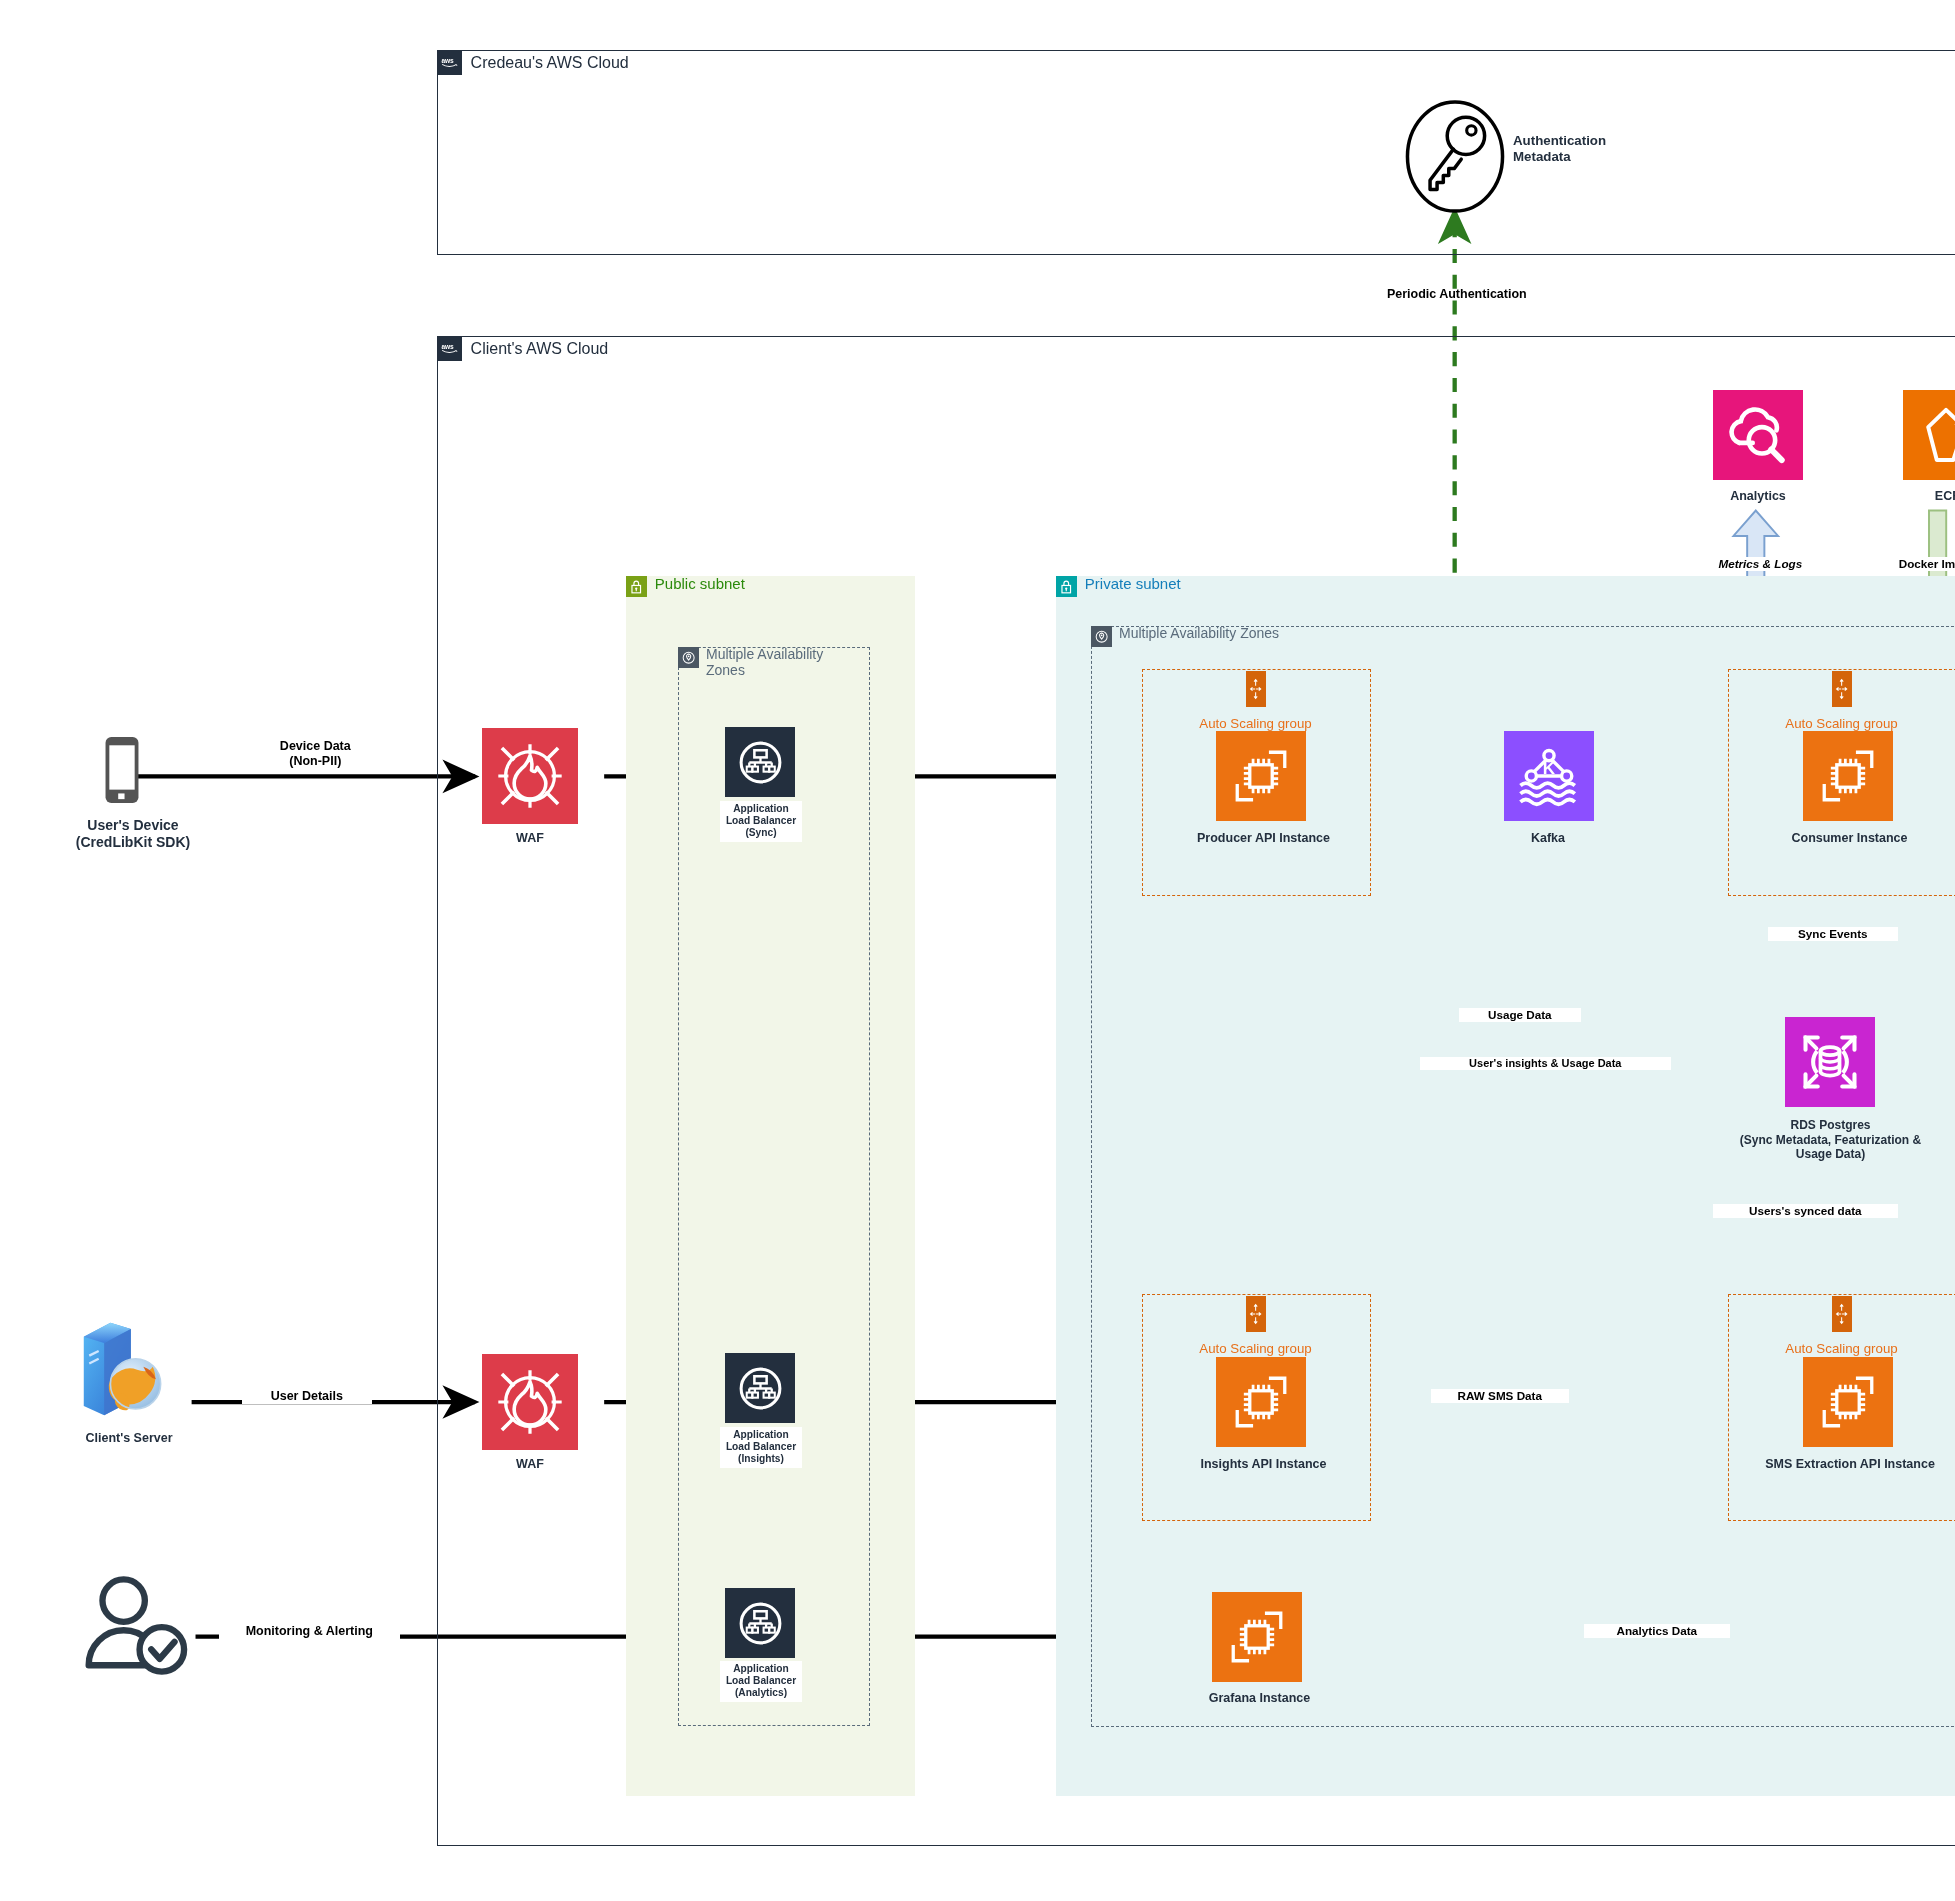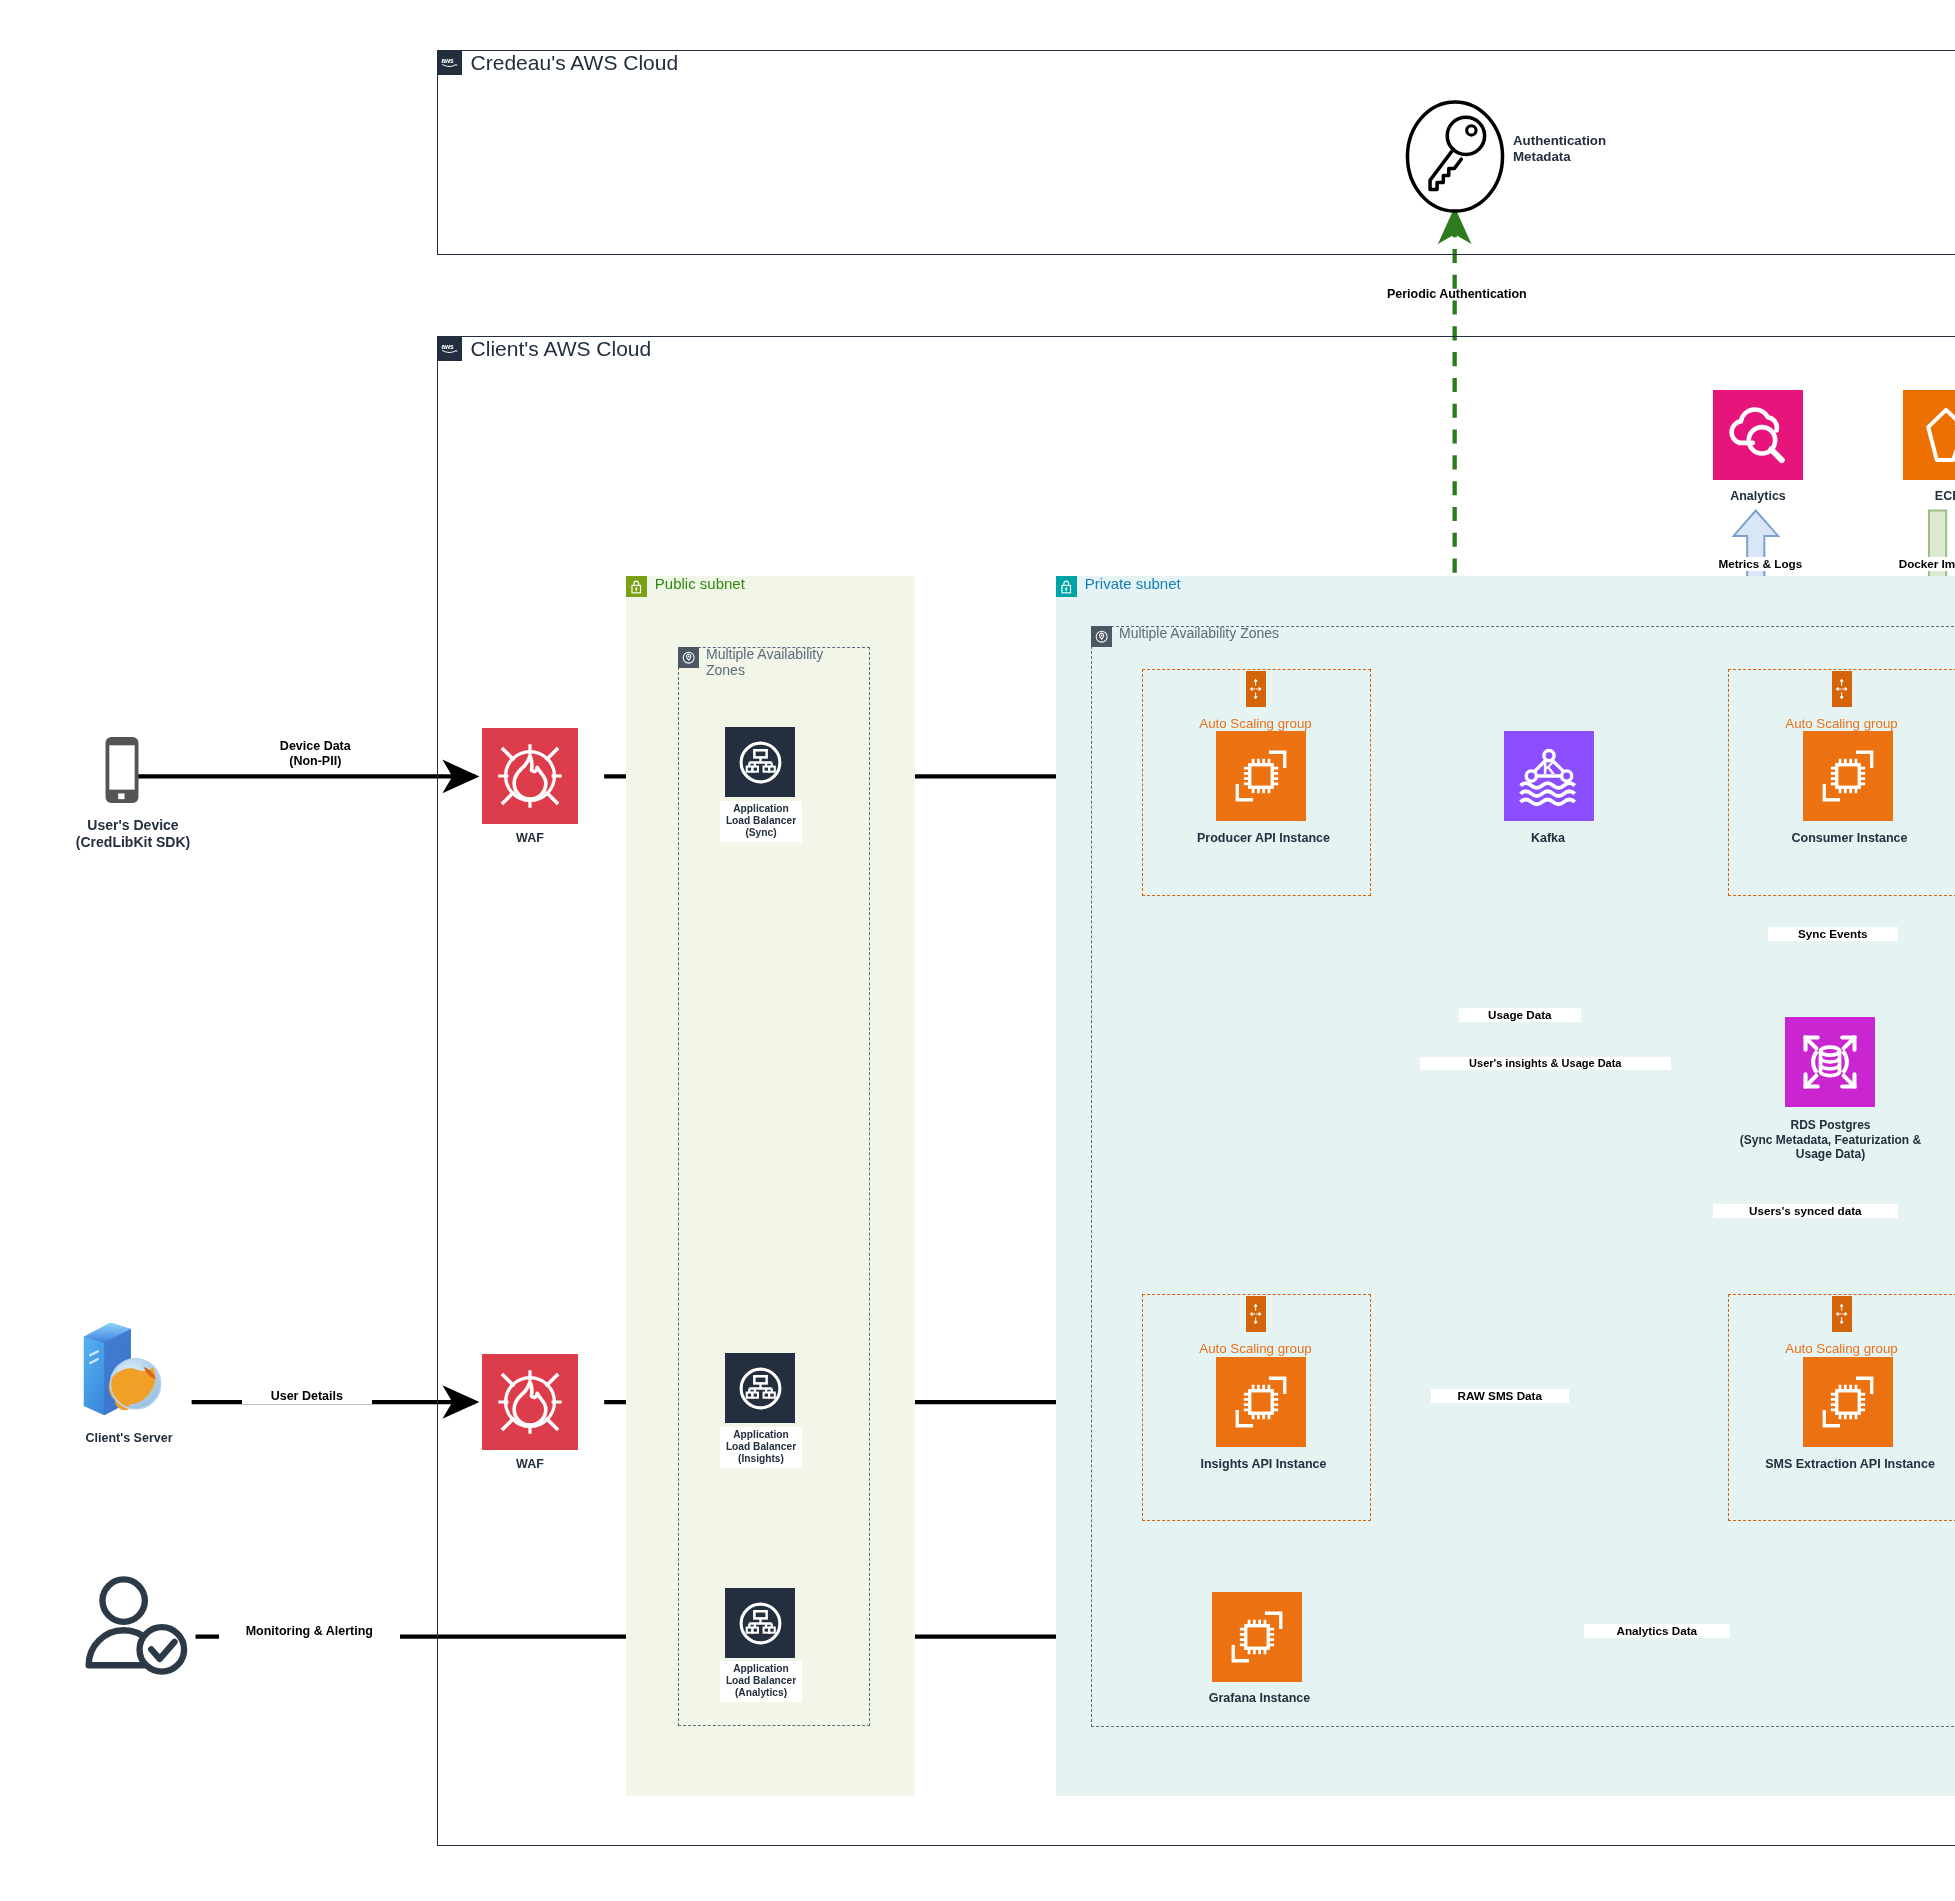--- a/index.html
+++ b/index.html
@@ -5,21 +5,21 @@
   html,body{margin:0;padding:0;background:#ffffff;}
   body{font-family:"Liberation Sans", sans-serif;}
   #root{position:relative;width:2514px;height:1902px;background:#fff;overflow:hidden;}
   .abs{position:absolute;}
   .lbl{position:absolute;color:#232f3e;font-weight:bold;text-align:center;line-height:1.22;white-space:pre-line;}
   .edge-lbl{position:absolute;color:#000;font-weight:bold;text-align:center;background:#fff;line-height:1.2;white-space:pre-line;padding:0 2.3px;}
   .edge-lbl.nobg{background:transparent;}
   .cloudbox{position:absolute;border:1.6px solid #232f3e;background:transparent;}
   .cloudhdr{position:absolute;display:flex;align-items:center;}
   .awsbadge{width:25px;height:25px;background:#232f3e;display:flex;align-items:center;justify-content:center;}
-  .cloudtitle{margin-left:8.6px;color:#232f3e;font-size:21px;}
+  .cloudtitle{margin-left:8.6px;color:#232f3e;font-size:16px;}
   .subnet{position:absolute;}
   .subnet-hdr{position:absolute;display:flex;align-items:flex-start;}
   .lockbadge{width:21px;height:21px;display:flex;align-items:center;justify-content:center;flex:0 0 auto;}
   .subnet-title{margin-left:7.8px;font-size:15px;line-height:1.1;}
   .maz{position:absolute;border:1.2px dashed #5a6b7b;}
   .maz-hdr{position:absolute;display:flex;align-items:flex-start;}
   .mazbadge{width:21px;height:21px;background:#4b5763;display:flex;align-items:center;justify-content:center;flex:0 0 auto;}
   .maz-title{margin-left:7px;font-size:14px;color:#5a6b7b;line-height:1.12;}
   .asg{position:absolute;border:1.2px dashed #d4640a;}
   .asg-icon{position:absolute;width:19.6px;height:36px;background:#d4640a;display:flex;align-items:center;justify-content:center;}
@@ -140,21 +140,21 @@
 
   <div class="nodeicon" style="left:1713px;top:390px;width:90px;height:90px;background:#e7157b;">
     <svg width="66" height="66" viewBox="0 0 100 100">
       <path d="M22 62 a17 17 0 0 1 2 -33 a22 22 0 0 1 41 -6 a16 16 0 0 1 13 20" fill="none" stroke="#fff" stroke-width="7" stroke-linecap="round"></path>
       <path d="M22 62 L42 62" stroke="#fff" stroke-width="7" stroke-linecap="round"></path>
       <circle cx="56" cy="58" r="20" fill="none" stroke="#fff" stroke-width="7"></circle>
       <path d="M70 72 L86 88" stroke="#fff" stroke-width="9" stroke-linecap="round"></path>
     </svg>
   </div>
   <div class="lbl" style="left:1668px;top:489px;width:180px;font-size:12.5px;">Analytics</div>
-  <div class="edge-lbl" style="left:1670px;top:557px;width:176px;font-size:11.7px;">Metrics &amp; Logs</div>
+  <div class="edge-lbl" style="left:1670px;top:557px;width:176px;font-size:11.7px;font-style:italic;">Metrics &amp; Logs</div>
 
   <div class="nodeicon" style="left:1903px;top:390px;width:90px;height:90px;background:#ed7100;">
     <svg width="66" height="66" viewBox="0 0 100 100">
       <path d="M47 12 L74 38 L58 88 L33 88 L20 38 Z" fill="none" stroke="#fff" stroke-width="6" stroke-linejoin="round"></path>
       <path d="M62 32 L78 48 L64 88" fill="none" stroke="#fff" stroke-width="6" stroke-linejoin="round"></path>
     </svg>
   </div>
   <div class="lbl" style="left:1858px;top:489px;width:180px;font-size:12.5px;">ECR</div>
   <div class="edge-lbl" style="left:1850px;top:557px;width:176px;font-size:11.7px;">Docker Images</div>
 

